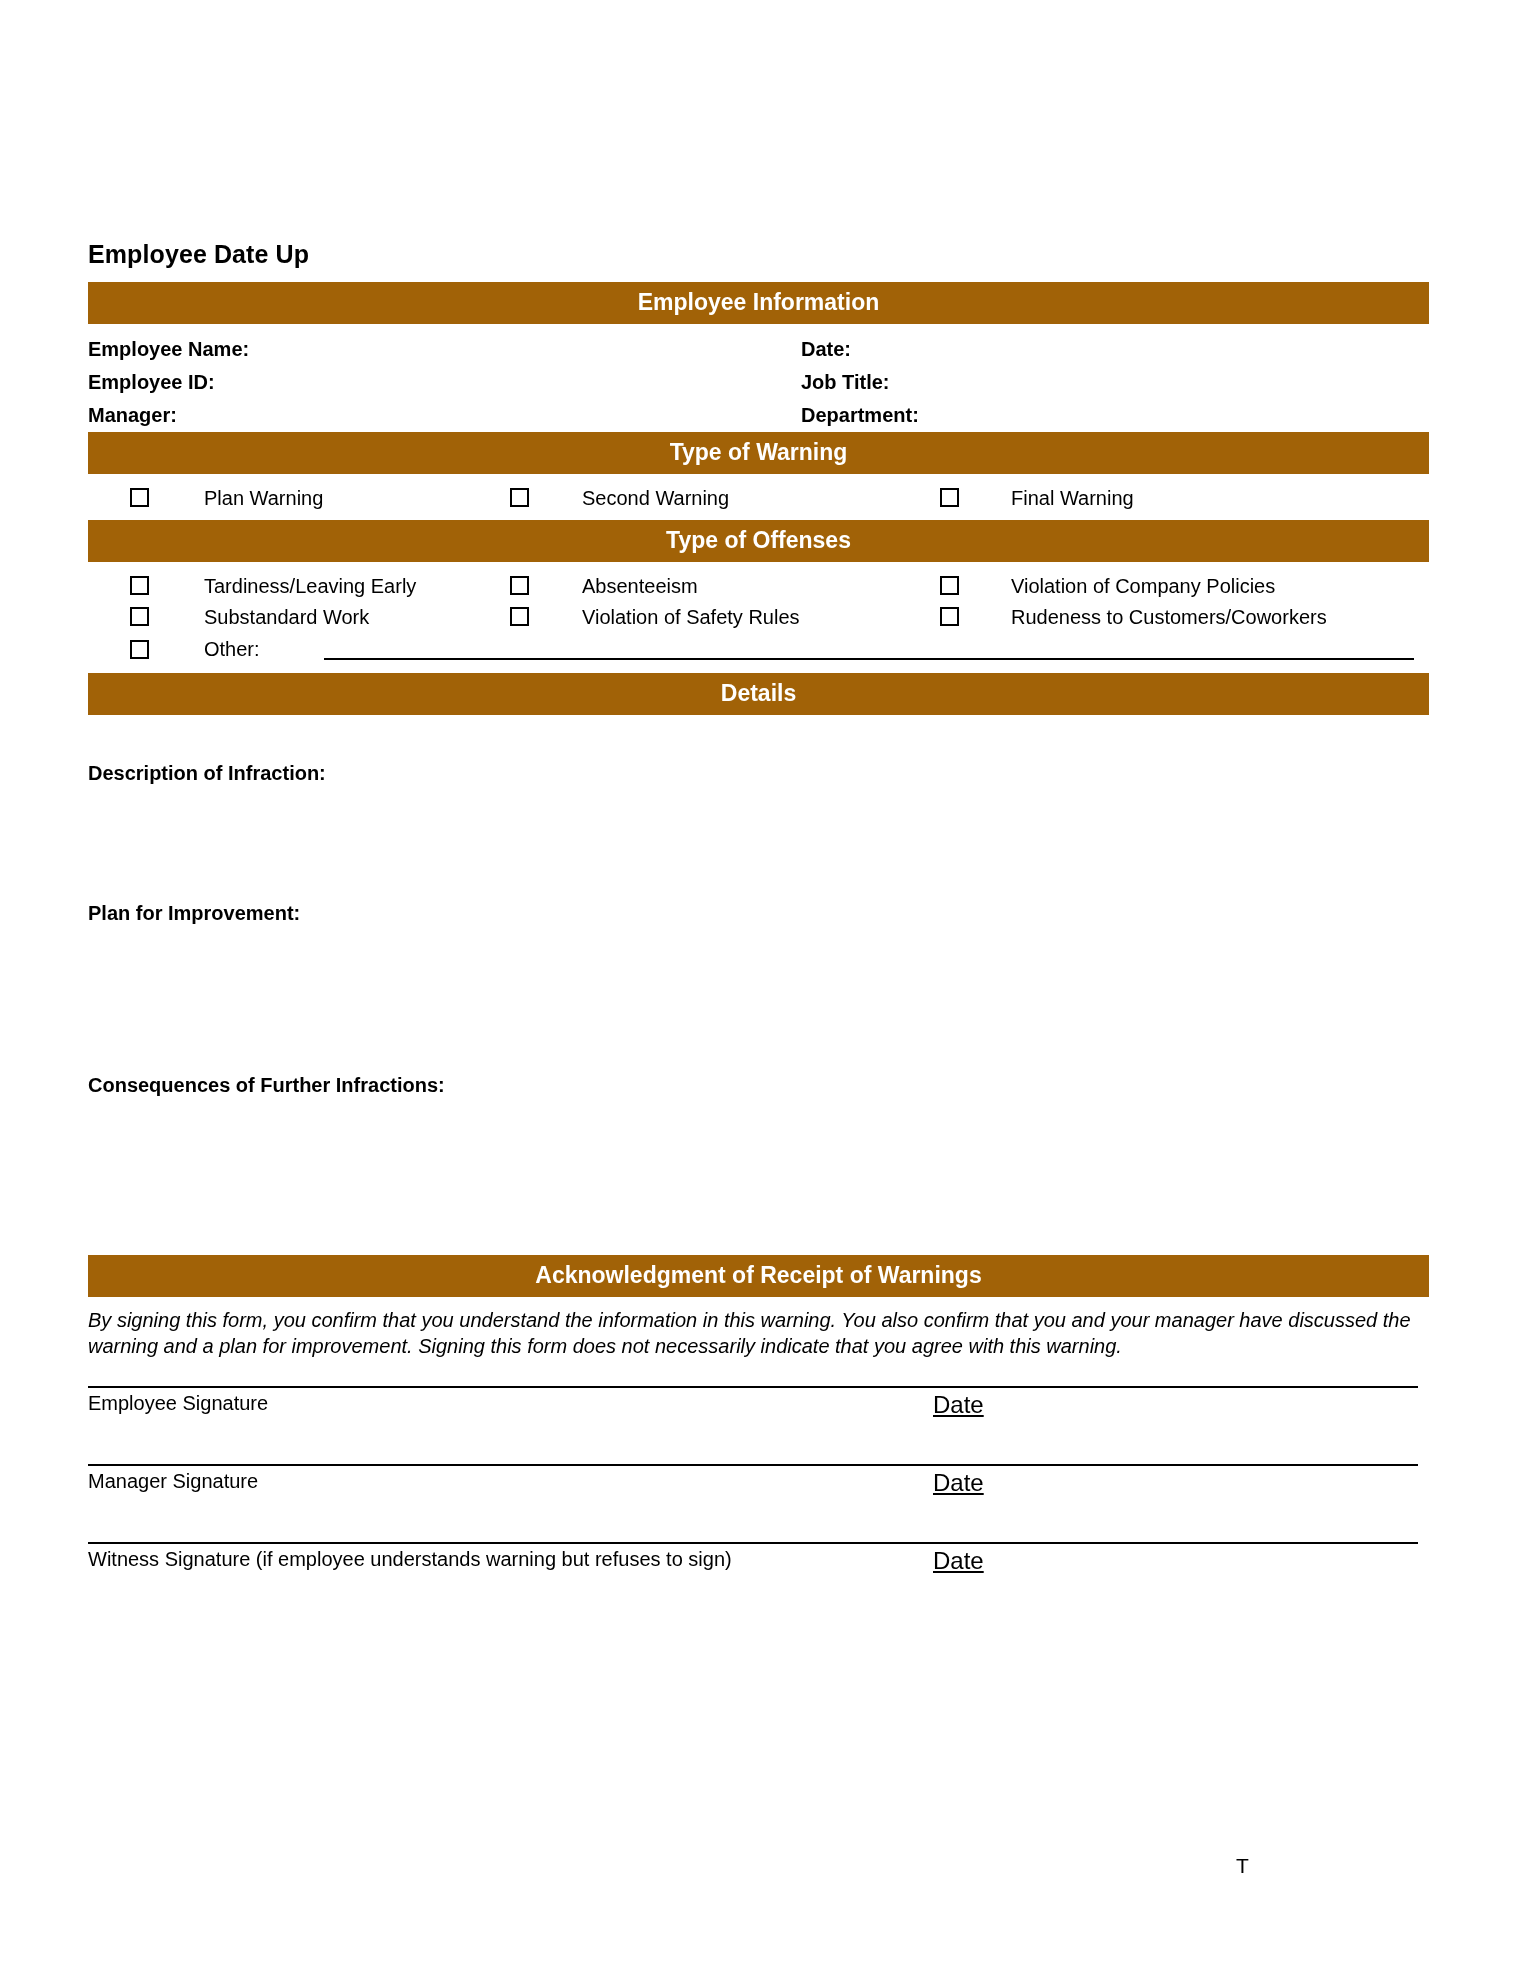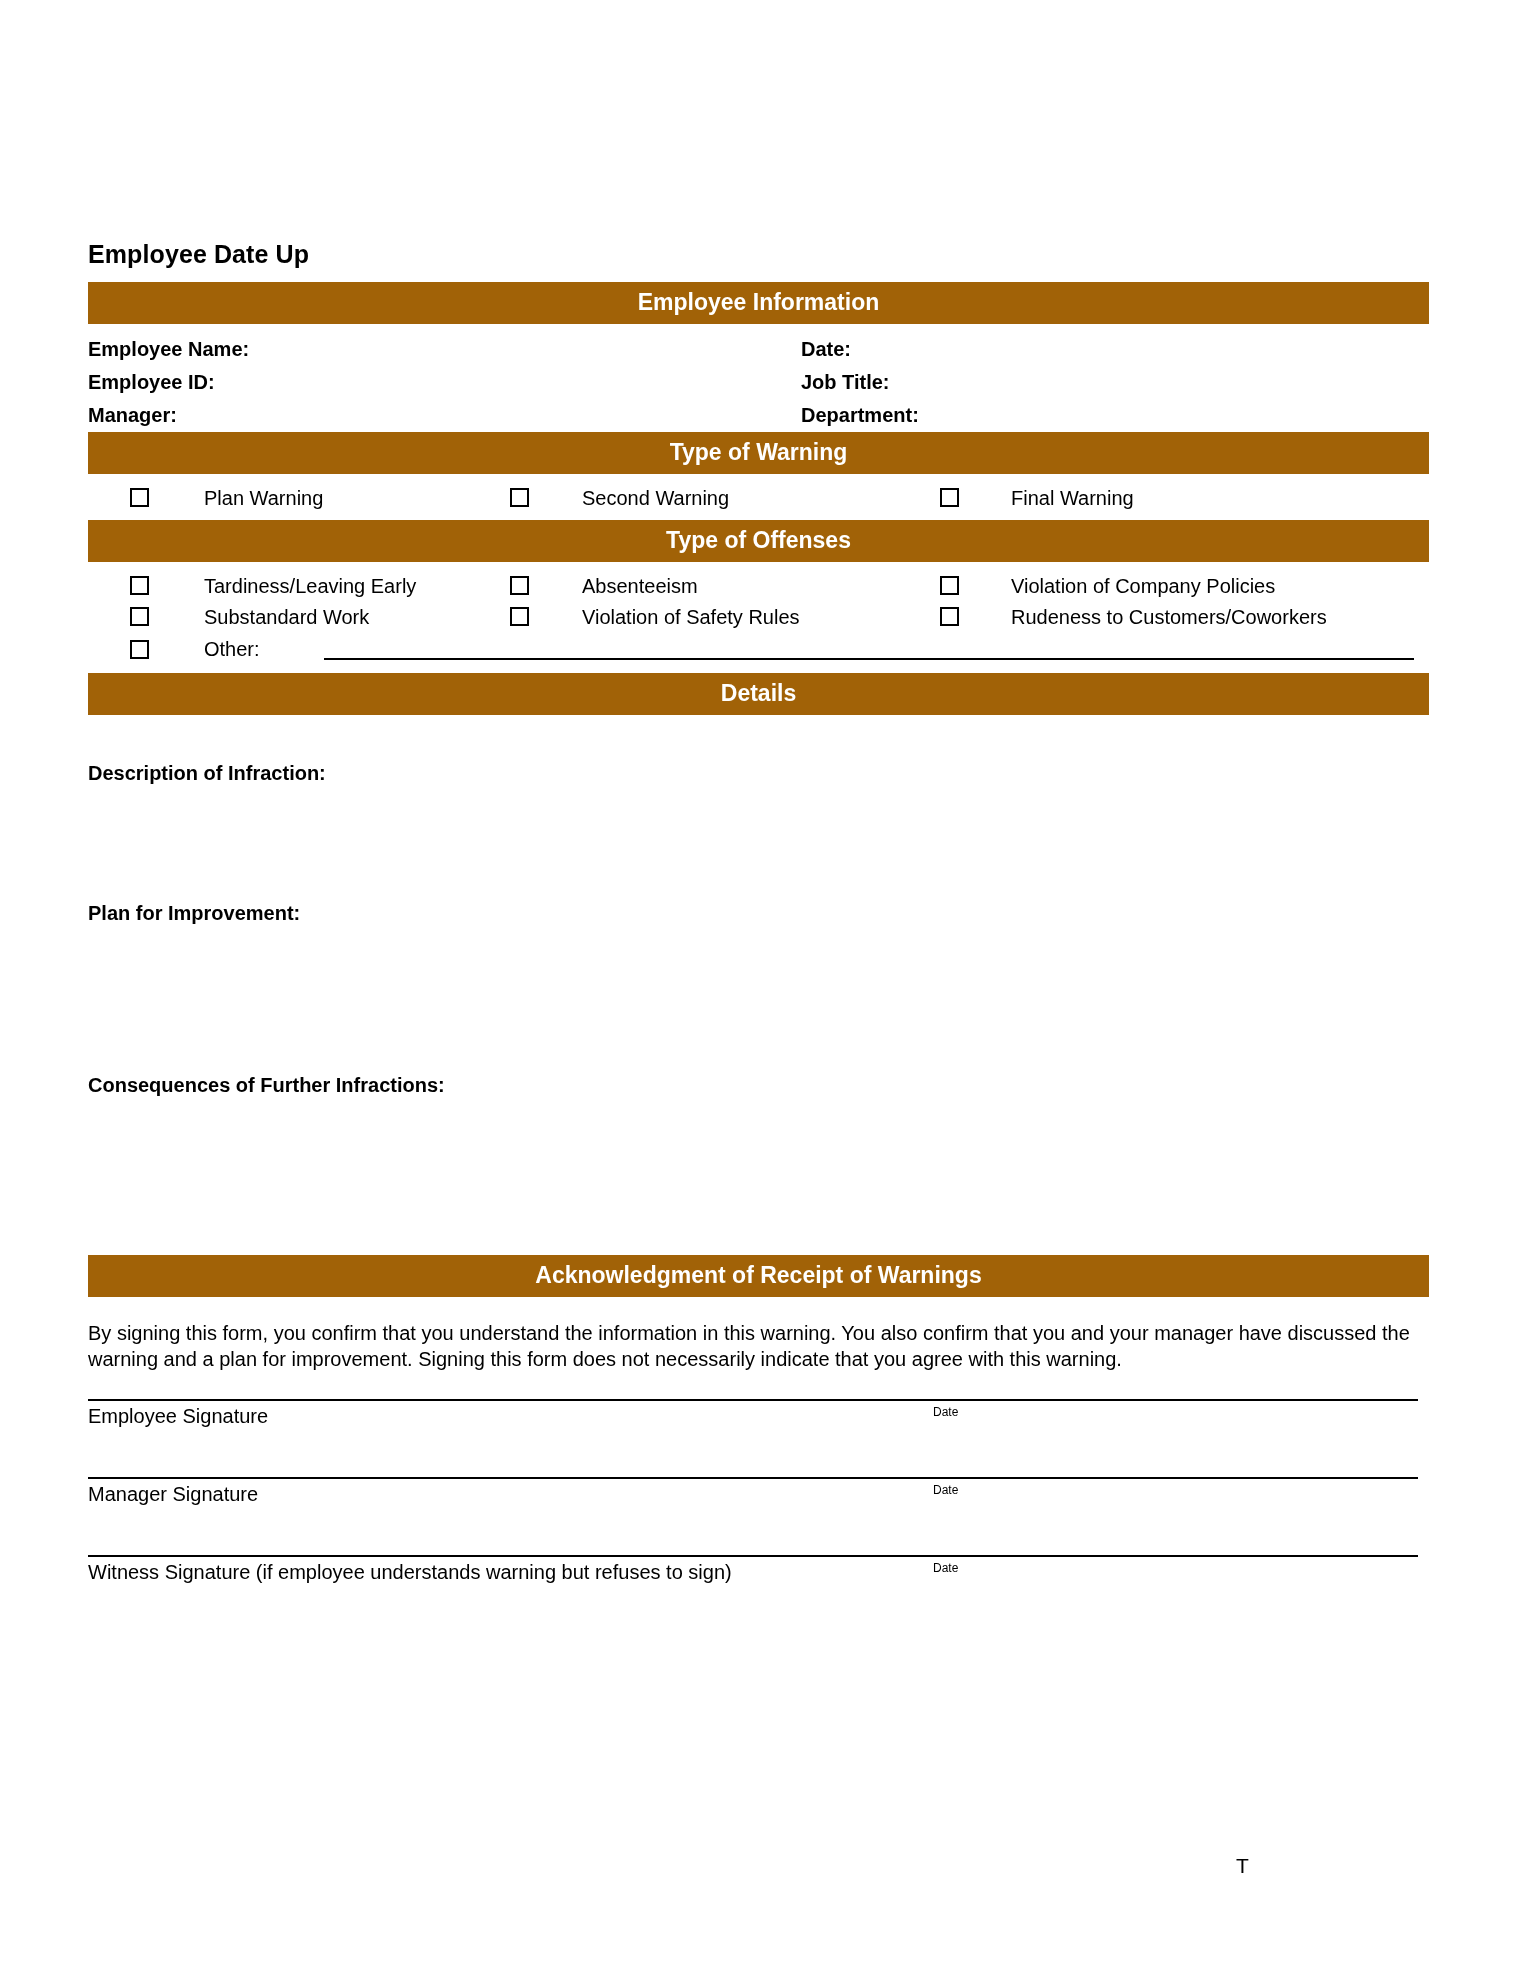--- a/index.html
+++ b/index.html
@@ -122,22 +122,23 @@
     font-weight: bold;
     line-height: 1.0;
   }
   .sp-desc { height: 48px; }
   .sp-gap1 { height: 120px; }
   .sp-gap2 { height: 152px; }
   .sp-gap3 { height: 160px; }
   .ack-para {
     font-size: 20px;
     line-height: 1.33;
-    padding-top: 23px;
+    padding-top: 10px;
     width: 1330px;
+    font-style: italic;
   }
   .sig-block {
     padding-top: 26px;
   }
   .sig-row {
     position: relative;
     height: 78px;
   }
   .sig-line {
     position: absolute;
@@ -151,22 +152,23 @@
     left: 0;
     top: 7px;
     font-size: 20px;
     line-height: 1.0;
     white-space: nowrap;
   }
   .sig-date {
     position: absolute;
     left: 845px;
     top: 7px;
-    font-size: 12px;
-    line-height: 1.0;
+    font-size: 24px;
+    line-height: 1.0;
+    text-decoration: underline;
   }
   .footer-mark {
     position: absolute;
     left: 1236px;
     top: 1855px;
     font-size: 21px;
     line-height: 1.0;
   }
 </style>
 </head>

